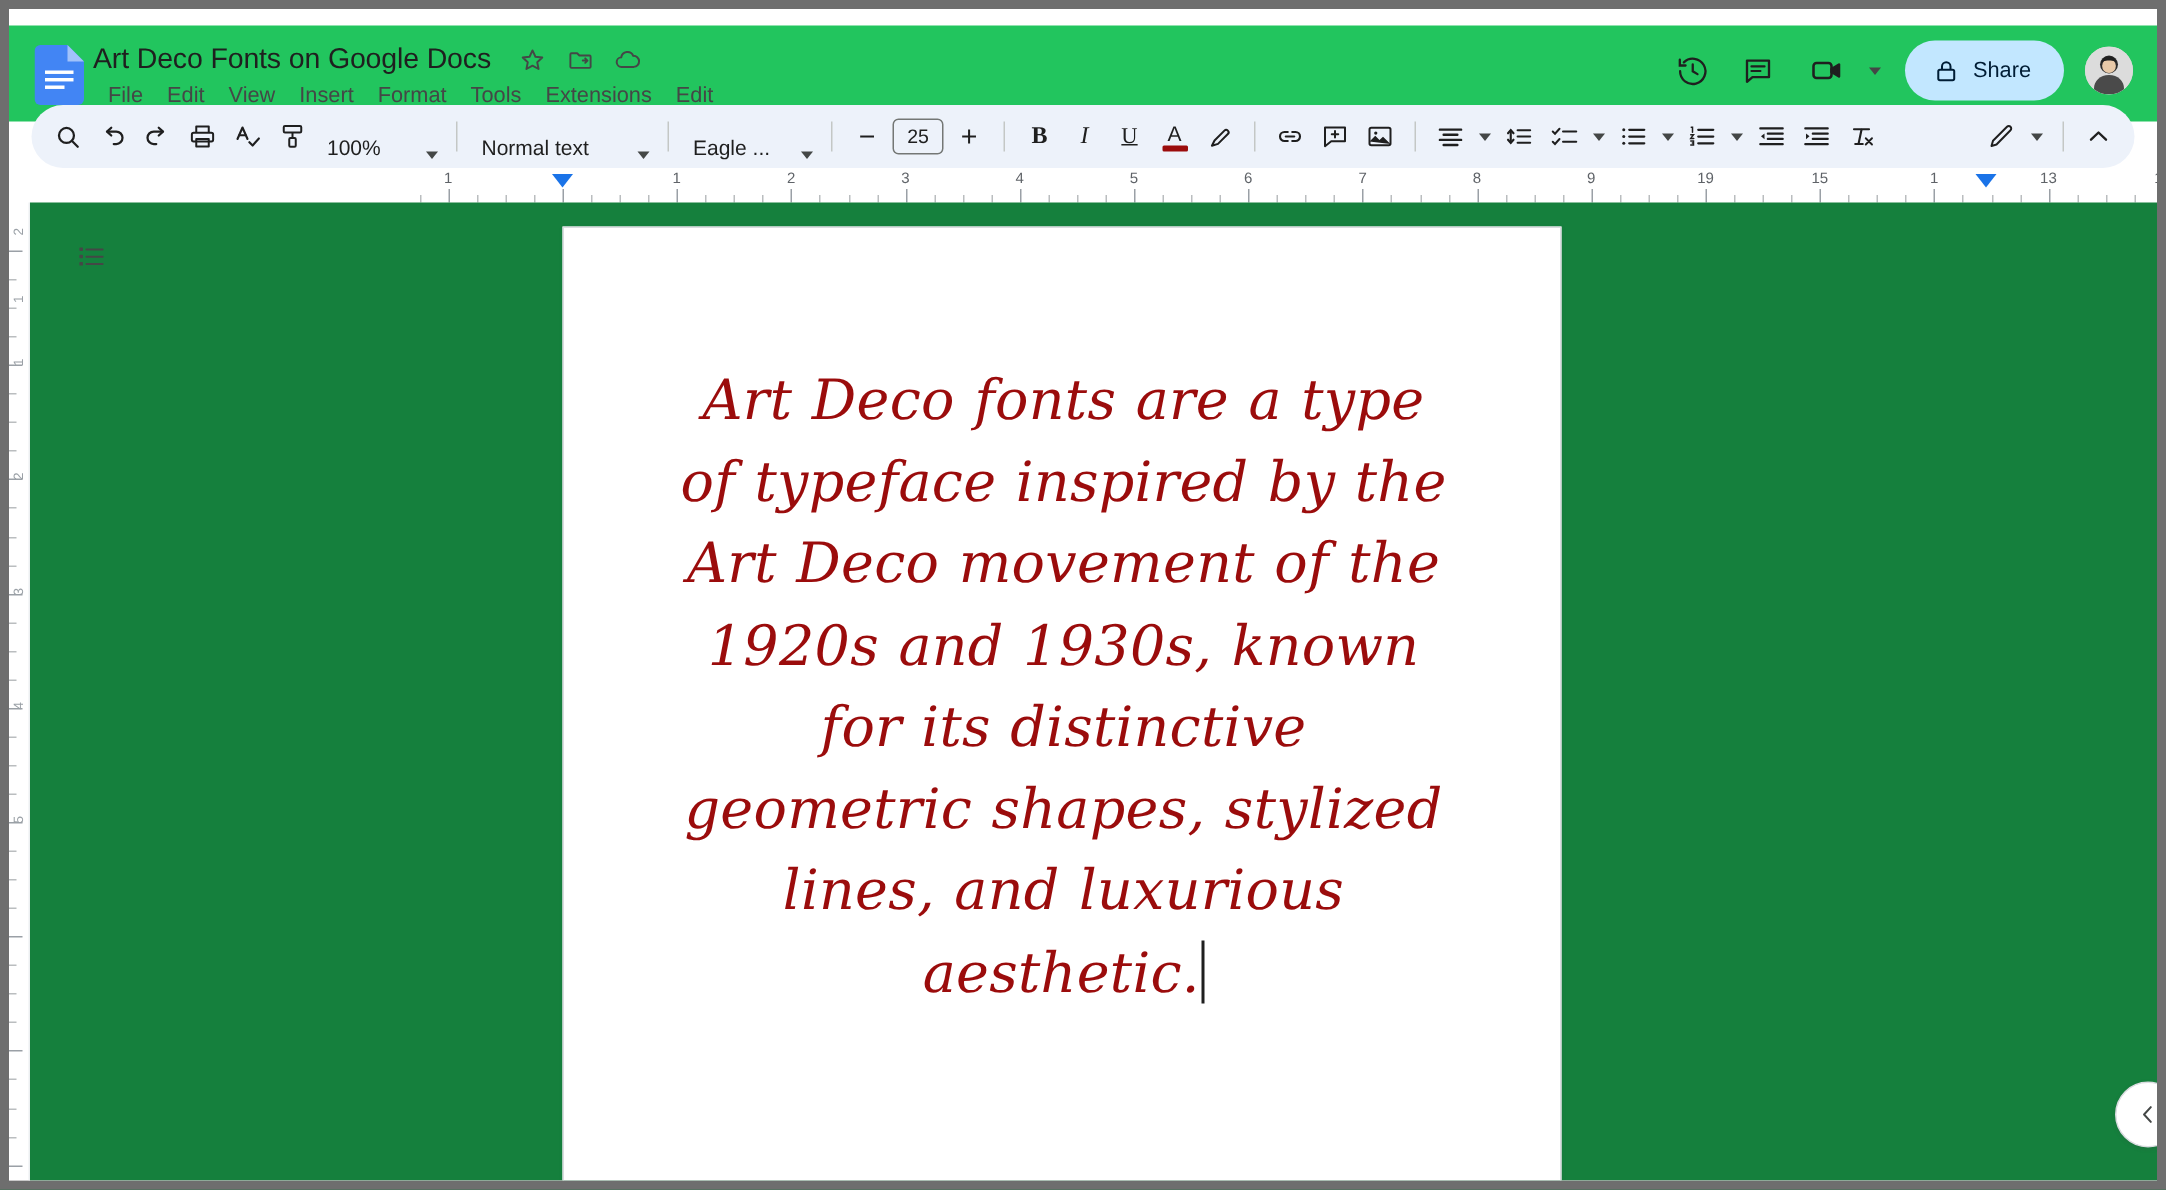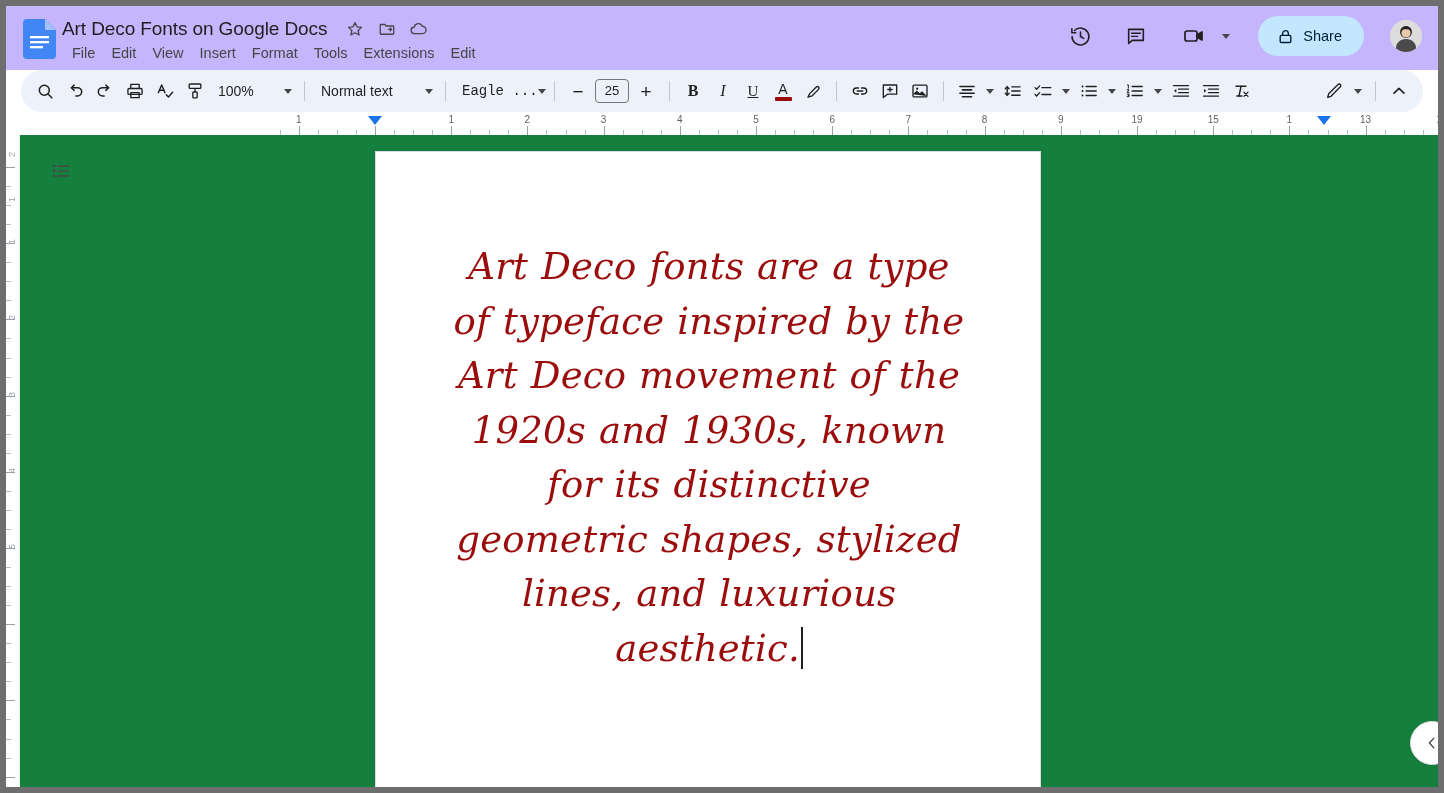--- a/index.html
+++ b/index.html
@@ -14,23 +14,23 @@
   #window-frame {
     position: absolute;
     left: 6px; top: 6px;
     width: 1432px; height: 781px;
     background: #ffffff;
     overflow: hidden;
   }
 
   
   #header {
-    position: absolute; left: 0; top: 0;
+    position: absolute; left: 0; top: 11px;
     width: 100%; height: 64px;
-    background: #c4b5fd;
+    background: #22c55e;
   }
   #doc-logo {
     position: absolute; left: 17px; top: 13px;
     width: 33px; height: 40px;
   }
   #doc-logo svg { display: block; }
 
   #title-row {
     position: absolute; left: 56px; top: 8px;
     display: flex; align-items: center; gap: 0px;
@@ -55,21 +55,21 @@
   .menu-item {
     font-size: 14.5px; color: #444746;
     padding: 3px 8px;
     border-radius: 4px;
     cursor: pointer;
     white-space: nowrap;
   }
 
   #header-right {
     position: absolute; right: 16px; top: 10px;
-    display: flex; align-items: center; gap: 16px;
+    display: flex; align-items: center; gap: 4px;
   }
   .hdr-btn {
     width: 40px; height: 40px;
     border-radius: 50%;
     display: flex; align-items: center; justify-content: center;
     cursor: pointer;
   }
   #meeting-wrap {
     display: flex; align-items: center;
     height: 40px; border-radius: 20px; padding: 0 6px 0 2px;
@@ -109,39 +109,39 @@
     border-radius: 4px; cursor: pointer;
     flex: 0 0 auto;
   }
   .tb-sep {
     width: 1px; height: 20px;
     background: #c4c7c5;
     margin: 0 8px;
     flex: 0 0 auto;
   }
   .tb-drop {
-    display: flex; align-items: center;
+    display: flex; align-items: flex-end;
     height: 30px; border-radius: 4px;
     padding: 0 4px 0 8px; cursor: pointer;
     flex: 0 0 auto;
   }
   .tb-drop-label {
     font-size: 14px; color: #1f1f1f;
     white-space: nowrap;
   }
   .caret {
     width: 0; height: 0;
     border-left: 4px solid transparent;
     border-right: 4px solid transparent;
     border-top: 5px solid #444746;
     margin-left: 8px;
   }
   #zoom-drop { width: 86px; }
   #style-drop { width: 124px; }
-  #font-drop  { width: 92px; font-family: Liberation Mono, monospace; }
+  #font-drop  { width: 92px; }
   #fontsize-group {
     display: flex; align-items: center; gap: 2px; flex: 0 0 auto;
   }
   #font-size-value {
     width: 34px; height: 24px;
     border: 1px solid #747775;
     border-radius: 4px;
     font-size: 13px; color: #1f1f1f;
     text-align: center; line-height: 22px;
     background: #edf2fa;

